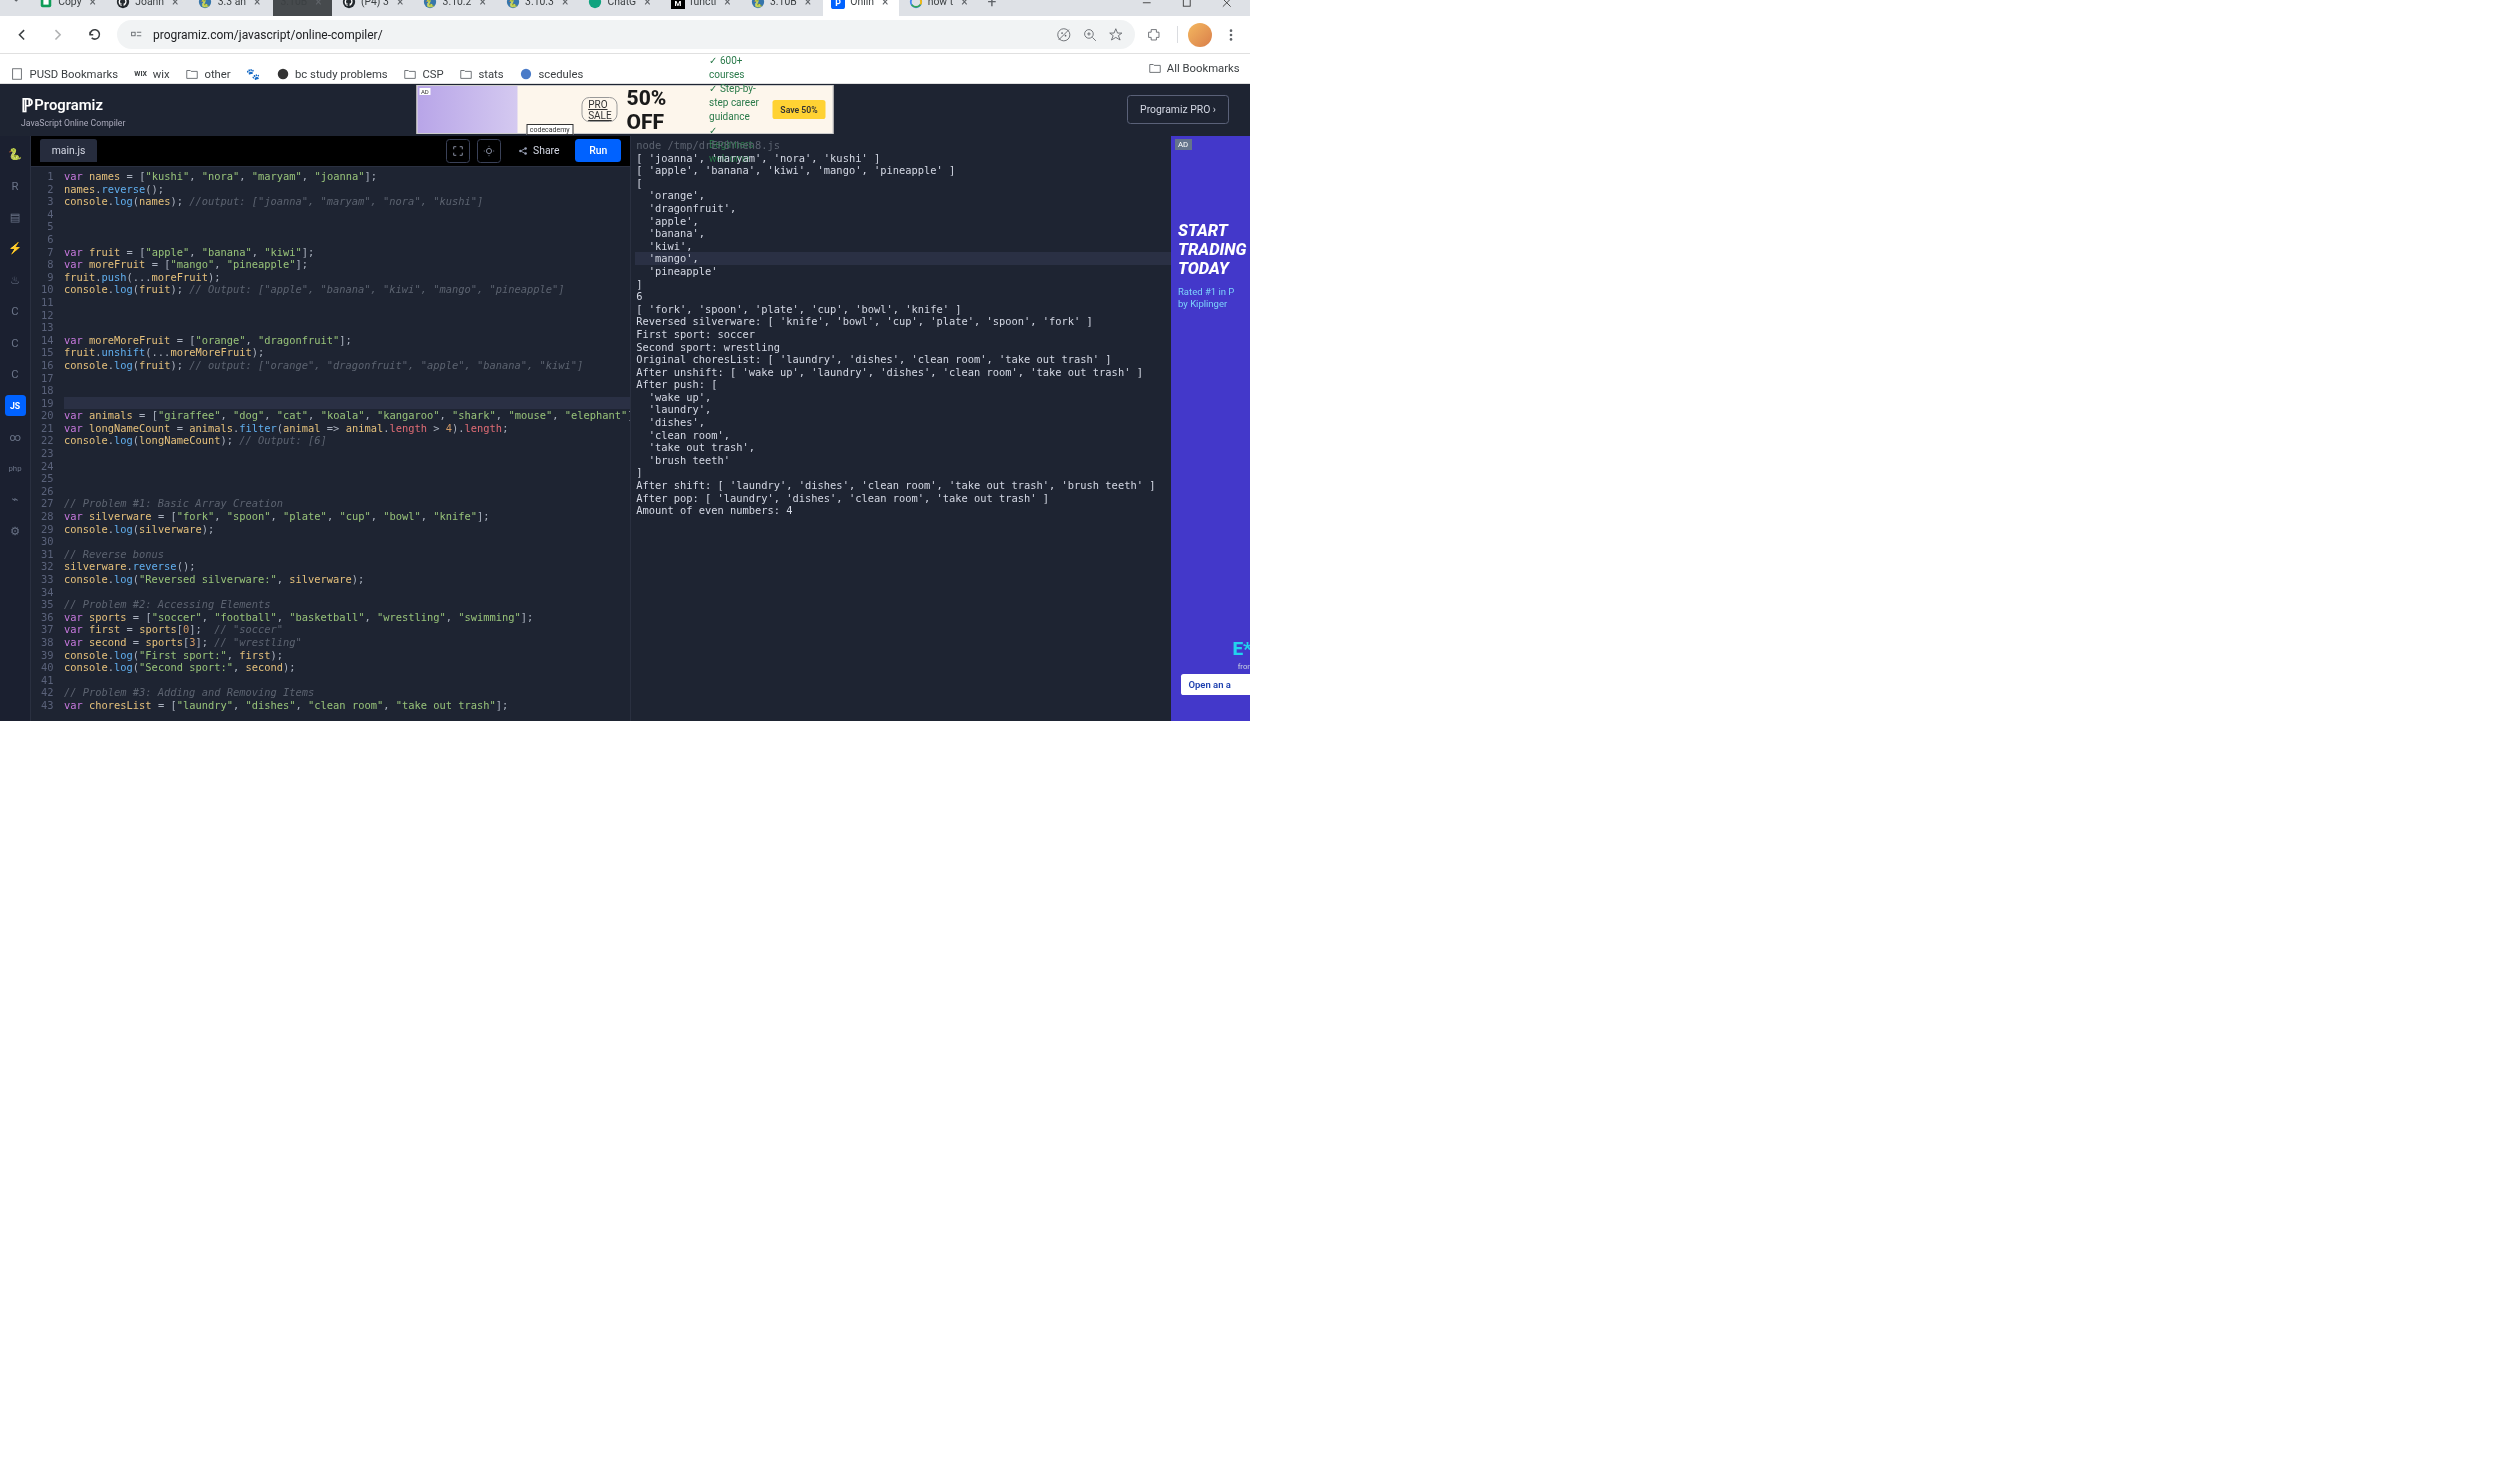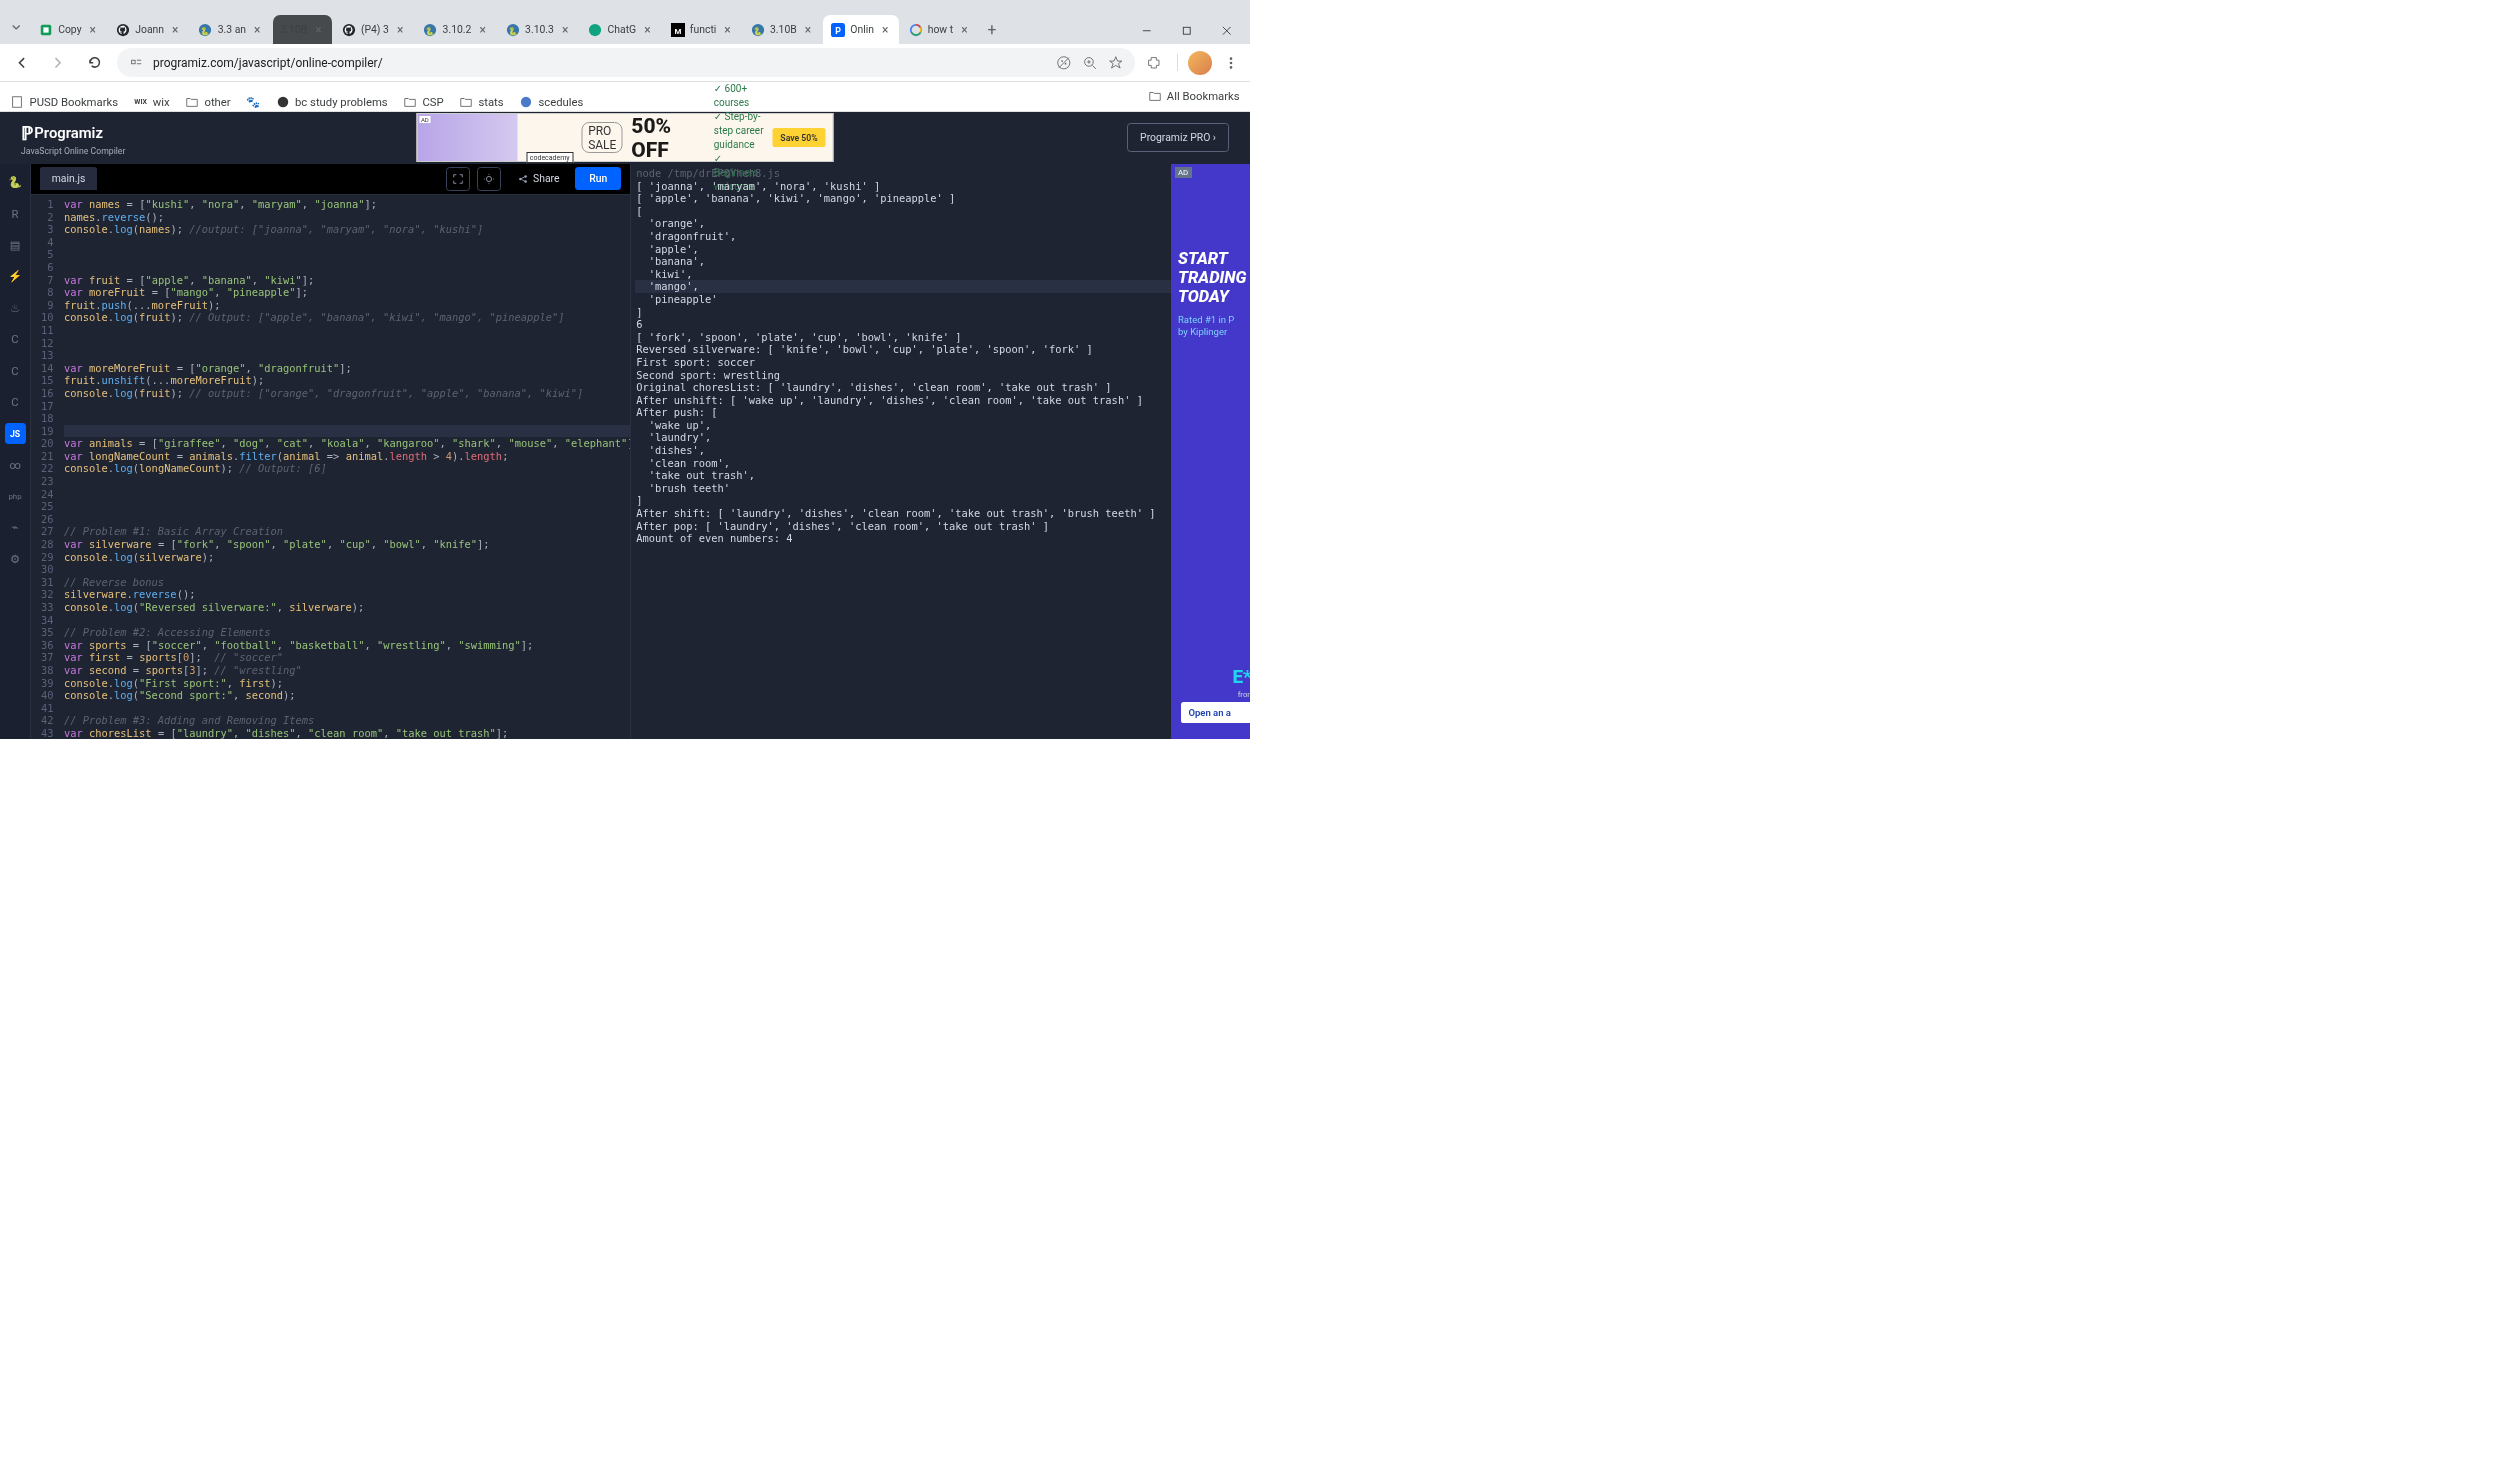--- a/index.html
+++ b/index.html
@@ -1,19 +1,19 @@
 <!DOCTYPE html>
 <html style="font-size:14px"><head>
 <meta charset="utf-8">
 <style>
 * { margin: 0; padding: 0; box-sizing: border-box; }
 body { font-family: -apple-system, BlinkMacSystemFont, "Segoe UI", Roboto, sans-serif; background: #fff; overflow: hidden; width: 1250px; height: 739px; }
 
 
-.browser-tabs { height: 44px; background: #dee1e6; display: flex; align-items: flex-end; padding: 0 3.5px; gap: 1.7px; }
+.browser-tabs { height: 16px; background: #dee1e6; display: flex; align-items: flex-end; padding: 0 3.5px; gap: 1.7px; }
 .tab-expand { width: 26px; height: 26px; display: flex; align-items: center; justify-content: center; margin-bottom: 3.5px; }
 .tab { height: 29px; background: #dee1e6; border-radius: 7px 7px 0 0; display: flex; align-items: center; padding: 0 7.8px; font-size: 10.4px; min-width: 59px; max-width: 87px; gap: 5.2px; position: relative; }
 .tab.active { background: #fff; }
 .tab.dark { background: #464a4d; color: #ddd; }
 .tab-icon { width: 14px; height: 14px; flex-shrink: 0; display: flex; align-items: center; justify-content: center; font-size: 9.5px; }
 .tab-title { overflow: hidden; text-overflow: ellipsis; white-space: nowrap; flex: 1; font-size: 10.4px; color: #3c4043; }
 .tab-close { width: 12px; height: 12px; display: flex; align-items: center; justify-content: center; font-size: 12px; color: #5f6368; flex-shrink: 0; }
 .new-tab { width: 24px; height: 24px; display: flex; align-items: center; justify-content: center; font-size: 15.6px; color: #5f6368; margin-bottom: 1.7px; }
 .window-controls { margin-left: auto; display: flex; }
 .win-ctrl { width: 40px; height: 26px; display: flex; align-items: center; justify-content: center; color: #5f6368; }
@@ -38,21 +38,21 @@
 .app-header { height: 52px; display: flex; align-items: center; padding: 0 21px; position: relative; }
 .logo { color: #fff; }
 .logo-title { font-size: 14.8px; font-weight: 600; display: flex; align-items: center; }
 .logo-sub { font-size: 8.7px; color: #aab; }
 .ad-banner { position: absolute; left: 50%; transform: translateX(-50%); width: 417px; height: 49px; background: #fdf6ec; border: 0.9px solid #ccc; display: flex; align-items: center; font-size: 8.7px; color: #333; }
 .ad-left { width: 100px; height: 100%; background: linear-gradient(90deg,#b8a5e8,#d4c9f0); position: relative; }
 .ad-left::after { content: "AD"; position: absolute; top: 1.7px; left: 1.7px; background: #fff; font-size: 6px; padding: 0 1.7px; }
 .ad-mid { flex:1; padding: 0 8.7px; display: flex; align-items: center; gap: 8.7px; }
 .ad-cc { background: #fff; border: 0.9px solid #333; padding: 0.9px 2.6px; font-size: 7px; margin-top: 40px; }
 .ad-big { font-size: 21px; font-weight: 800; color: #1a1a1a; }
-.ad-prosale { border: 0.9px solid #999; border-radius: 7.8px; padding: 0.9px 5.2px; font-size: 12px; }
+.ad-prosale { border: 0.9px solid #999; border-radius: 7.8px; padding: 0.9px 5.2px; font-size: 10px; text-decoration: underline; }
 .ad-list { font-size: 10px; line-height: 1.4; color: #2a4; margin-left: 34px; }
 .ad-list div::before { content: "✓ "; }
 .ad-list div { color: #2a7a4a; }
 .ad-save { background: #ffd233; color: #333; padding: 4.3px 7.8px; border-radius: 2.6px; font-size: 8.7px; font-weight: 600; margin-right: 7px; }
 .pro-btn { margin-left: auto; border: 0.9px solid #5a6178; color: #d4d8e4; padding: 7px 12px; border-radius: 3.5px; font-size: 10.4px; }
 
 .workspace { flex: 1; display: flex; min-height: 0; }
 .lang-rail { width: 31px; background: #1b2030; display: flex; flex-direction: column; align-items: center; padding-top: 8.7px; gap: 10.4px; border-right: 0.9px solid #2a3040; }
 .lang-item { width: 21px; height: 21px; display: flex; align-items: center; justify-content: center; color: #6b7488; font-size: 11.3px; border-radius: 3.5px; }
 .lang-item.active { background: #0062ff; color: #fff; font-weight: 700; font-size: 8.7px; }

